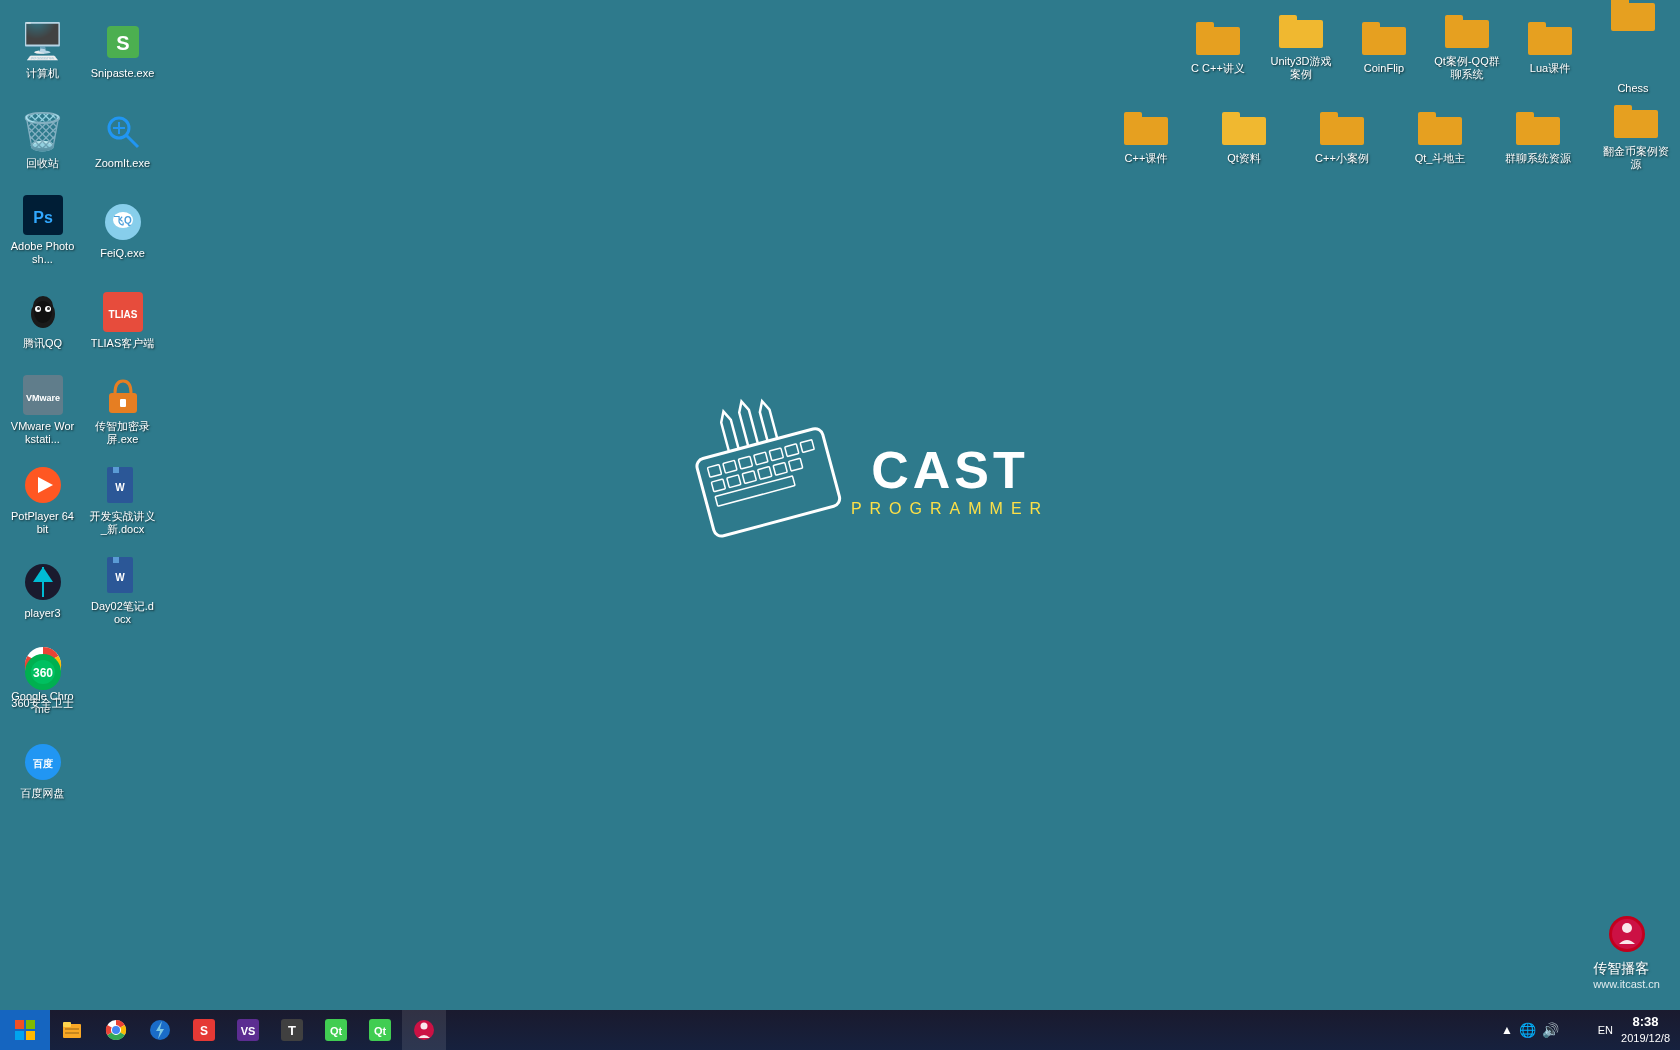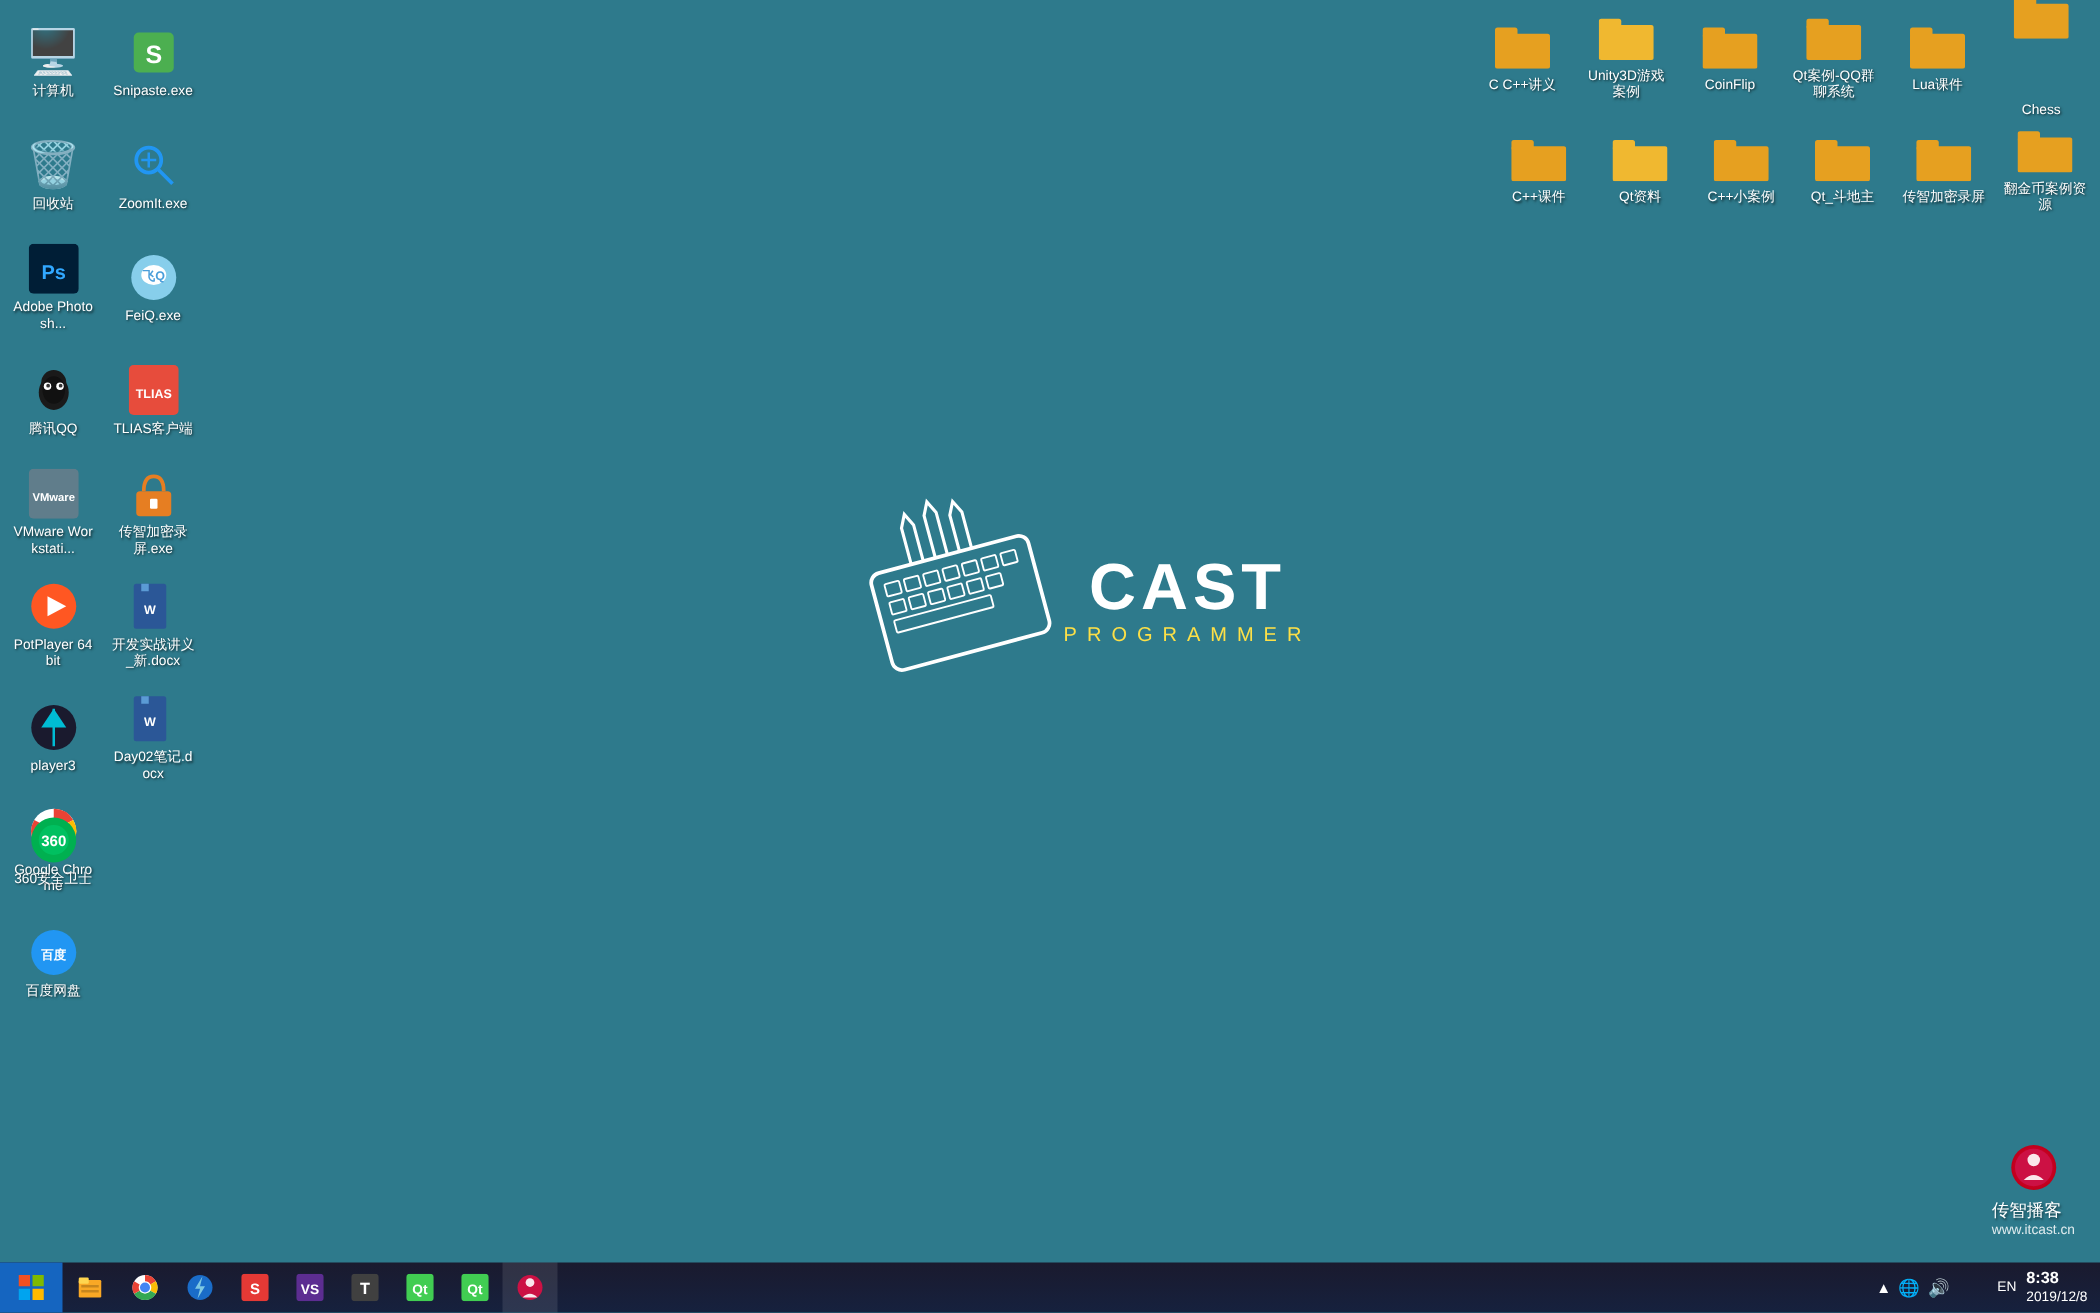--- a/index.html
+++ b/index.html
@@ -155,21 +155,21 @@
     }
 
     .sys-tray {
       display: flex;
       align-items: center;
       gap: 6px;
       font-size: 16px;
     }
 
     .datetime {
-      text-align: left;
+      text-align: center;
       line-height: 1.4;
     }
     .datetime .time { font-size: 13px; font-weight: bold; }
     .datetime .date { font-size: 11px; }
 
   </style>
 </head>
 <body>
 
 <div class="desktop">
@@ -406,21 +406,21 @@
       <div class="icon-img">
         <svg width="44" height="36" viewBox="0 0 44 36">
           <rect x="0" y="8" width="44" height="28" rx="2" fill="#e6a020"></rect>
           <rect x="0" y="3" width="18" height="8" rx="2" fill="#e6a020"></rect>
         </svg>
       </div>
       <div class="icon-label">Chess</div>
     </div>
   </div>
 
-  <div style="position:absolute; top:95px; right:5px; display:flex; gap:3px;">
+  <div style="position:absolute; top:95px; right:5px; display:flex; gap:20px;">
 
     <div class="desktop-icon" style="width:78px;">
       <div class="icon-img">
         <svg width="44" height="36" viewBox="0 0 44 36">
           <rect x="0" y="8" width="44" height="28" rx="2" fill="#e6a020"></rect>
           <rect x="0" y="3" width="18" height="8" rx="2" fill="#e6a020"></rect>
         </svg>
       </div>
       <div class="icon-label">C++课件</div>
     </div>
@@ -455,21 +455,21 @@
       <div class="icon-label">Qt_斗地主</div>
     </div>
 
     <div class="desktop-icon" style="width:78px;">
       <div class="icon-img">
         <svg width="44" height="36" viewBox="0 0 44 36">
           <rect x="0" y="8" width="44" height="28" rx="2" fill="#e6a020"></rect>
           <rect x="0" y="3" width="18" height="8" rx="2" fill="#e6a020"></rect>
         </svg>
       </div>
-      <div class="icon-label">传智加密录屏</div>
+      <div class="icon-label">群聊系统资源</div>
     </div>
 
     <div class="desktop-icon" style="width:78px;">
       <div class="icon-img">
         <svg width="44" height="36" viewBox="0 0 44 36">
           <rect x="0" y="8" width="44" height="28" rx="2" fill="#e6a020"></rect>
           <rect x="0" y="3" width="18" height="8" rx="2" fill="#e6a020"></rect>
         </svg>
       </div>
       <div class="icon-label">翻金币案例资源</div>

